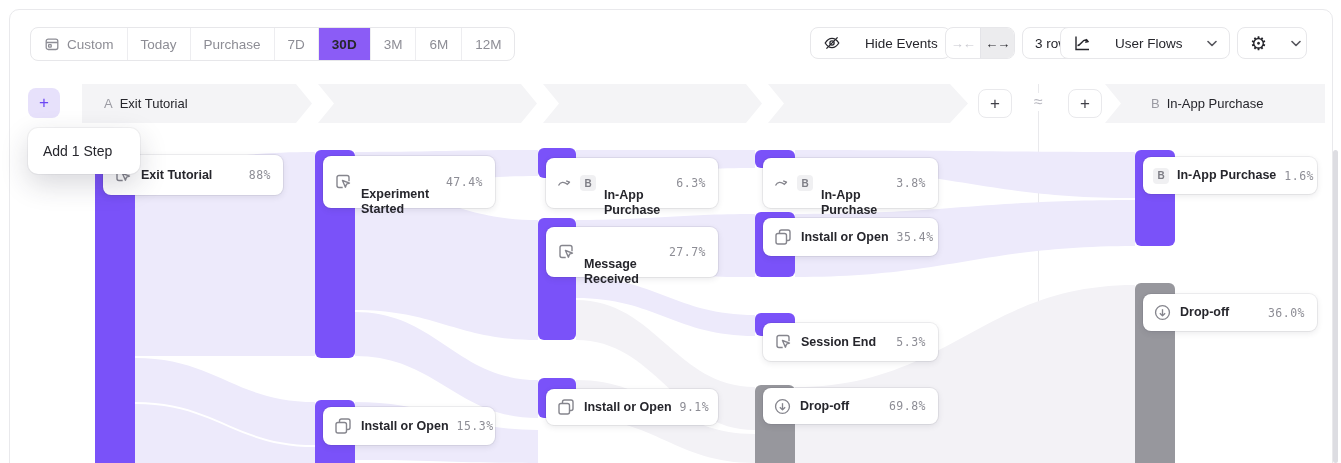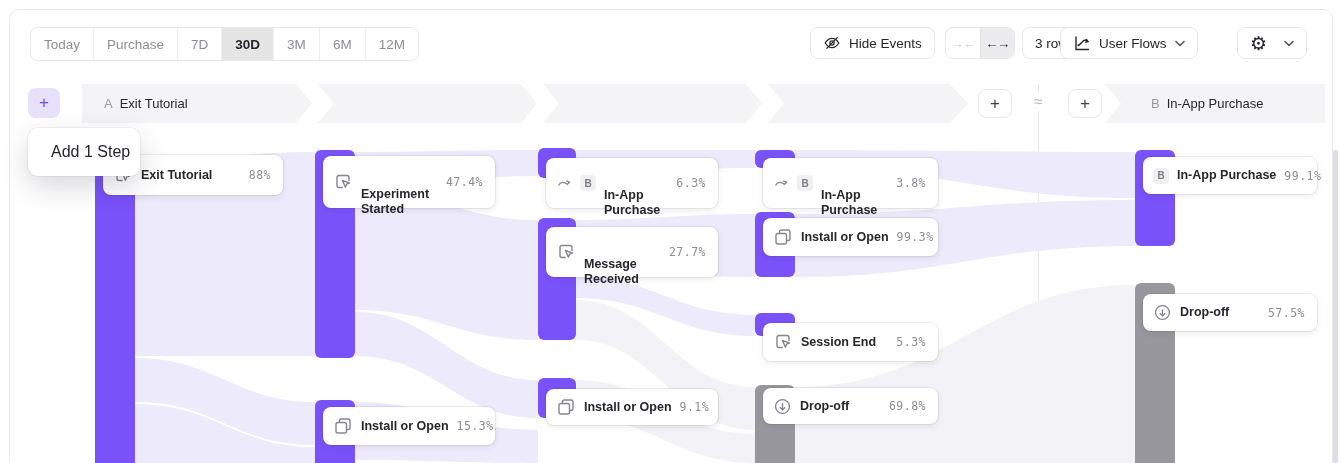--- a/index.html
+++ b/index.html
@@ -10,24 +10,24 @@
   }
   .panel{position:absolute;left:9px;top:9px;width:1322px;height:470px;
     border:1px solid #e9e9ec;border-radius:10px;pointer-events:none;}
 
   
   .seg-group{position:absolute;left:30px;top:27px;height:32px;display:flex;align-items:stretch;
     border:1px solid #e7e7ea;border-radius:8px;background:#fff;overflow:hidden;}
   .seg{display:flex;align-items:center;gap:7px;padding:0 13px;font-size:13.5px;color:#8d8d95;
     border-right:1px solid #ededf0;cursor:pointer;white-space:nowrap;}
   .seg:last-child{border-right:none;text-align:center;}
-  .seg.active{background:#e5e5e5;color:#26262c;font-weight:700;}
+  .seg.active{background:#8b5cf6;color:#26262c;font-weight:700;}
 
   .tb-btn{position:absolute;top:27px;height:32px;border:1px solid #e7e7ea;border-radius:8px;
-    background:#fff;display:flex;align-items:center;gap:8px;padding:8px 12px;font-size:13.5px;
+    background:#fff;display:flex;align-items:center;gap:24px;padding:8px 12px;font-size:13.5px;
     color:#26262c;font-weight:500;box-sizing:border-box;cursor:pointer;text-align:center;}
   .arrow-group{position:absolute;top:27px;left:945px;height:32px;width:70px;display:flex;
     border:1px solid #e7e7ea;border-radius:8px;background:#fff;overflow:hidden;box-sizing:border-box;}
   .arrow-cell{flex:1;display:flex;align-items:center;justify-content:center;font-size:13px;letter-spacing:-1px;}
   .arrow-cell.disabled{color:#c8c8cf;}
   .arrow-cell.on{background:#ececee;color:#26262c;border-left:1px solid #e4e4e8;}
 
   
   .band{position:absolute;top:84px;height:39px;background:#f4f4f6;z-index:4;}
   .band-label{display:flex;align-items:center;height:39px;font-size:13px;}
@@ -65,33 +65,43 @@
   .card .val{margin-left:auto;font-family:"DejaVu Sans Mono",monospace;font-size:11.5px;
     letter-spacing:0.5px;color:#8d8d95;white-space:nowrap;}
   .bbadge{width:16px;height:16px;border-radius:4px;background:#f0f0f2;color:#7d7d85;
     font-size:10px;font-weight:700;display:flex;align-items:center;justify-content:center;flex:none;}
   .cicon{flex:none;display:flex;align-items:center;justify-content:center;}
 
   
   .menu{position:absolute;left:28px;top:128px;width:112px;background:#fff;border-radius:10px;
     padding:7px;box-sizing:border-box;z-index:10;
     box-shadow:0 0 0 1px rgba(40,40,60,0.05),0 10px 28px rgba(40,40,60,0.18);}
-  .menu-item{font-size:16px;color:#26262c;padding:8px 8px;border-radius:8px;white-space:nowrap;cursor:pointer;margin-left:8px;}
+  .menu-item{font-size:14px;color:#26262c;padding:8px 8px;border-radius:8px;white-space:nowrap;cursor:pointer;}
   .menu-item.hl{background:#f2f2f4;color:#6a4bee;}
 
   .scrollbar{position:absolute;left:1333px;top:150px;width:5px;height:313px;background:#dddde2;
     border-radius:3px;z-index:6;}
   .gear-glyph{font-size:19px;line-height:19px;color:#26262c;}
 </style>
 </head>
 <body>
 
 <div class="panel"></div>
 
 <div class="seg-group">
+  <div class="seg">
+    <span class="cicon">
+      <svg width="16" height="16" viewBox="0 0 16 16" fill="none" stroke="#8d8d95" stroke-width="1.3">
+        <rect x="2.2" y="3.2" width="11.6" height="10.3" rx="2"></rect>
+          <path d="M2.2 6.5h11.6"></path>
+        <rect x="4.6" y="8.6" width="2.6" height="2.6" rx="0.5"></rect>
+      </svg>
+    </span>
+    <span>Custom</span>
+  </div>
   <div class="seg">
       <span>Today</span>
     </div>
   <div class="seg">
       <span>Purchase</span>
     </div>
   <div class="seg">
       <span>7D</span>
     </div>
   <div class="seg active">
@@ -289,21 +299,21 @@
 </div>
 
 <div class="card" style="left:763px;top:218px;width:175px;height:38px;">
   <span class="cicon">
     <svg width="20" height="20" viewBox="0 0 20 20" fill="none" stroke="#85858d" stroke-width="1.4">
       <rect x="6.5" y="3" width="10.5" height="10.5" rx="2"></rect>
       <rect x="3" y="6.5" width="10.5" height="10.5" rx="2" fill="#fff"></rect>
     </svg>
   </span>
   <span class="ttl">Install or Open</span>
-  <span class="val">99.3%</span>
+  <span class="val">35.4%</span>
 </div>
 
 <div class="card" style="left:763px;top:323px;width:175px;height:38px;">
   <span class="cicon">
     <svg width="20" height="20" viewBox="0 0 20 20" fill="none" stroke="#85858d" stroke-width="1.4">
       <path d="M16 9.2V5.5a2 2 0 0 0-2-2h-8a2 2 0 0 0-2 2v8a2 2 0 0 0 2 2h3.7"></path>
       <path d="M9.5 8.5l7 2.6-3 1.1-1.1 3z" stroke-linejoin="round"></path>
     </svg>
   </span>
   <span class="ttl">Session End</span>
@@ -318,32 +328,32 @@
         <path d="M7.2 10.7 10 13.4l2.8-2.7" stroke-linejoin="round"></path>
     </svg>
   </span>
   <span class="ttl">Drop-off</span>
   <span class="val">69.8%</span>
 </div>
 
 <div class="card" style="left:1143px;top:157px;width:174px;height:37px;">
   <span class="bbadge">B</span>
   <span class="ttl">In-App Purchase</span>
-  <span class="val">99.1%</span>
+  <span class="val">1.6%</span>
 </div>
 
 <div class="card" style="left:1143px;top:294px;width:174px;height:37px;">
   <span class="cicon">
     <svg width="19" height="19" viewBox="0 0 20 20" fill="none" stroke="#85858d" stroke-width="1.4">
       <circle cx="10" cy="10" r="7.3"></circle>
       <path d="M10 6.5v6.5"></path>
         <path d="M7.2 10.7 10 13.4l2.8-2.7" stroke-linejoin="round"></path>
     </svg>
   </span>
   <span class="ttl">Drop-off</span>
-  <span class="val">57.5%</span>
+  <span class="val">36.0%</span>
 </div>
 
 <div class="menu">
   <div class="menu-item">Add 1 Step</div>
 </div>
 
 <div class="scrollbar"></div>
 
 </body></html>

